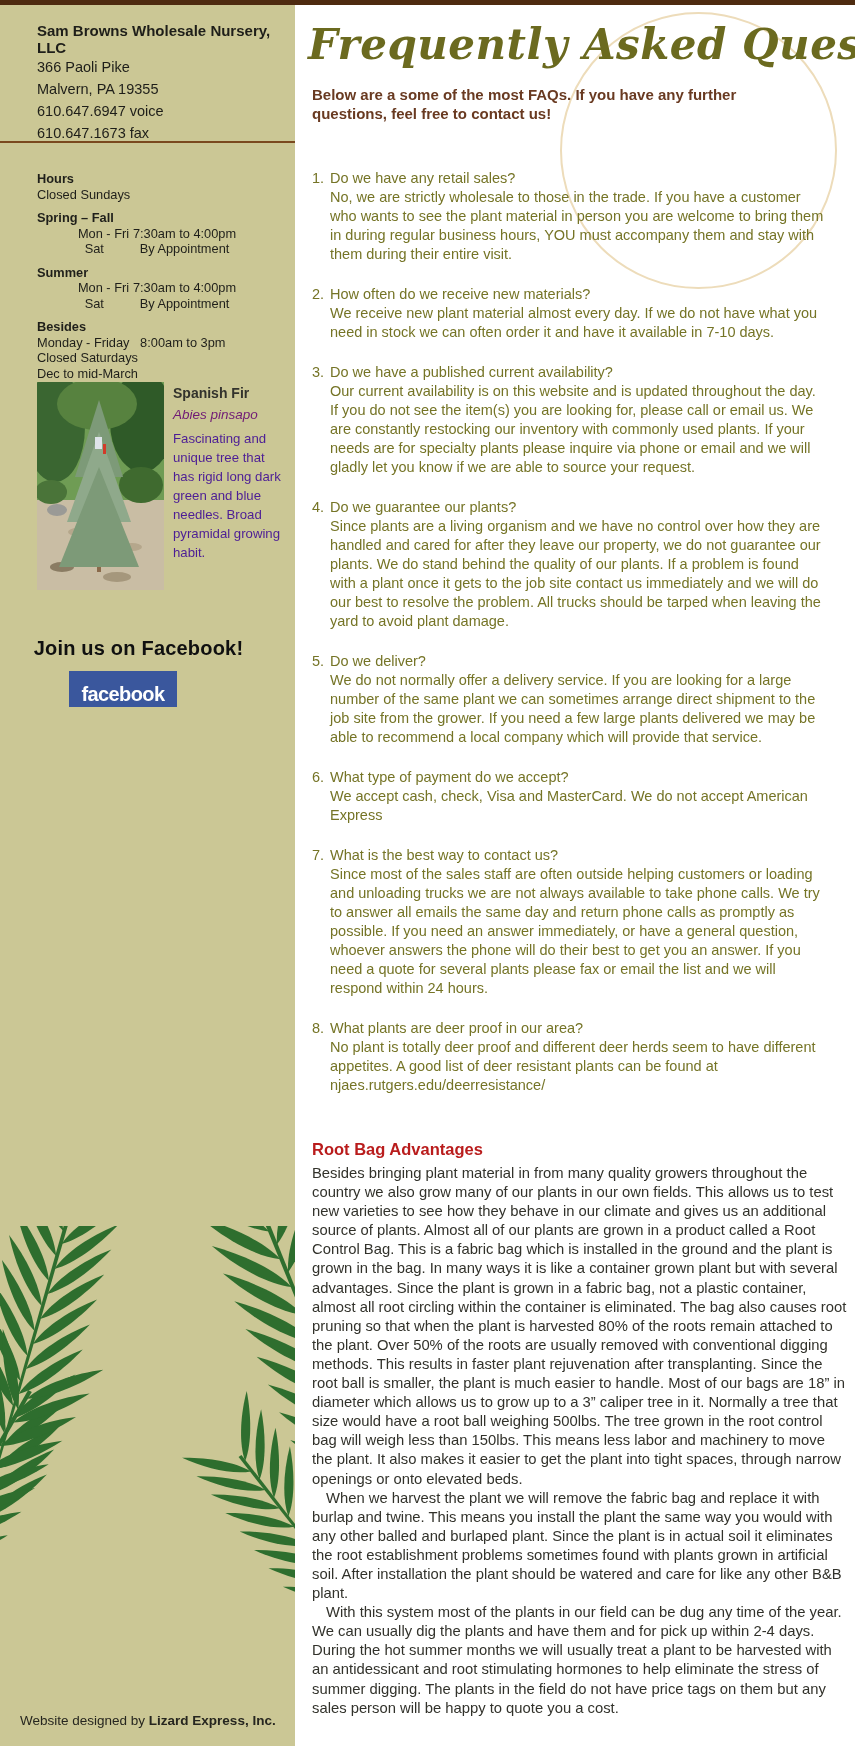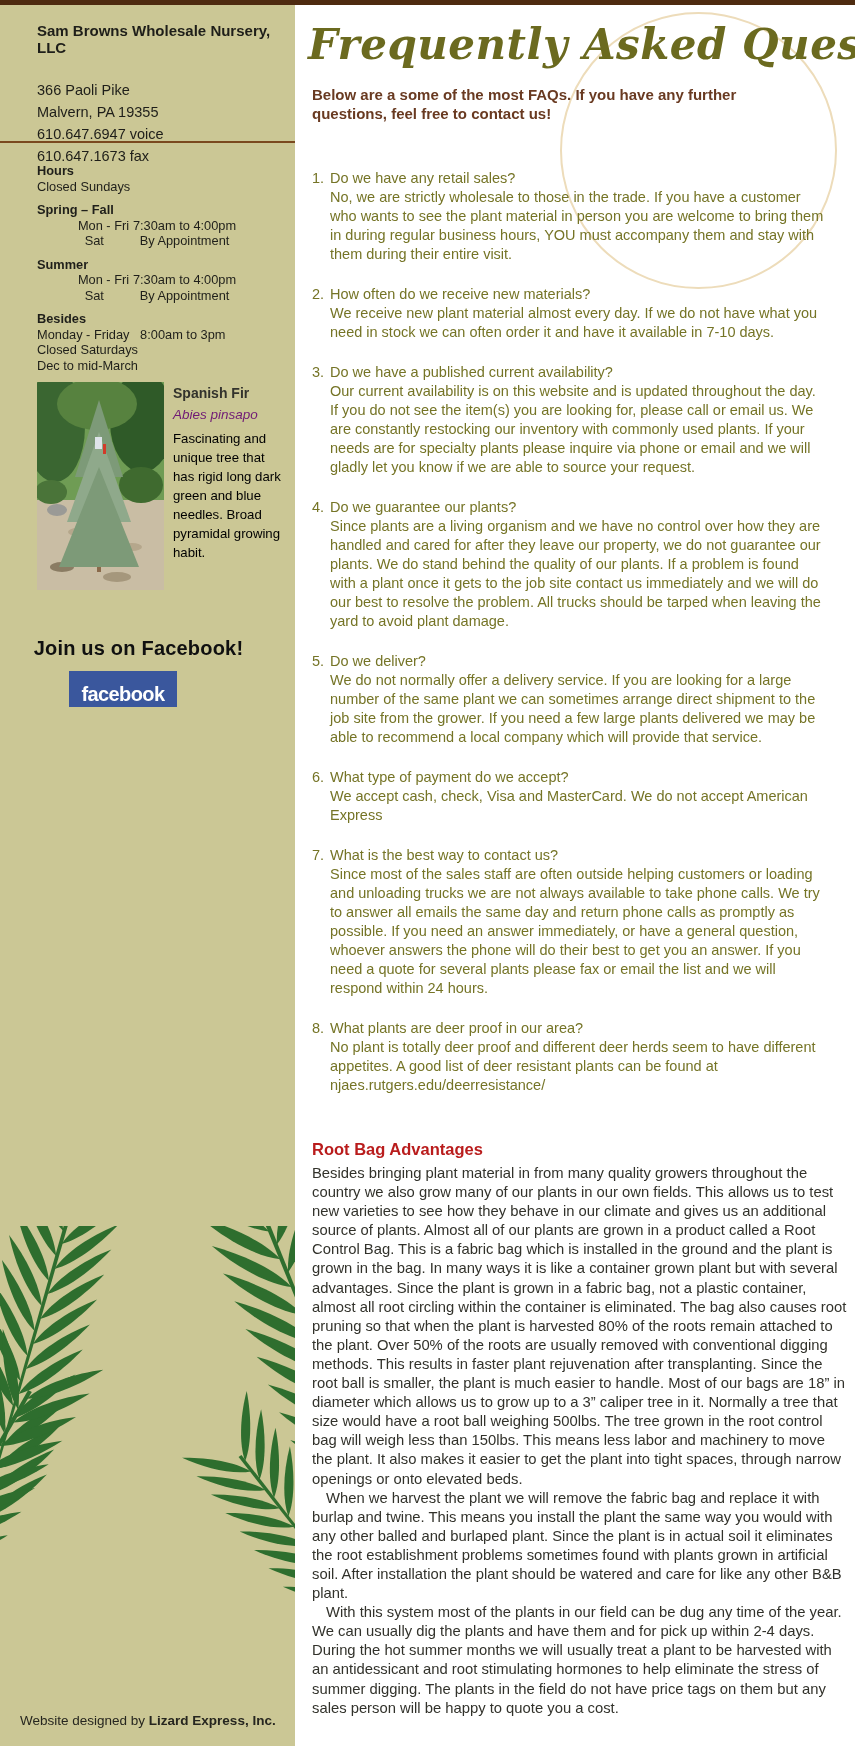--- a/index.html
+++ b/index.html
@@ -2,35 +2,35 @@
 <html><head>
 <meta charset="utf-8">
 <style>
   html,body{margin:0;padding:0;background:#fff;}
   .page{position:relative;width:855px;height:1746px;background:#ffffff;overflow:hidden;
         font-family:"Liberation Sans", sans-serif;}
   .topbar{position:absolute;left:0;top:0;width:855px;height:5px;background:#4e2b10;}
   
   .sidebar{position:absolute;left:0;top:5px;width:295px;height:1741px;background:#cbc795;overflow:hidden;}
   .contact{position:absolute;left:37px;top:17px;color:#1e1e19;}
-  .contact .company{font-weight:bold;font-size:15px;margin-bottom:23px;}
+  .contact .company{font-weight:bold;font-size:15px;margin-bottom:0;}
   .contact .line{font-size:14.5px;line-height:22px;}
   .side-rule{position:absolute;left:0;top:136px;width:295px;height:0;border-top:2px solid #7a491e;}
   .hours{position:absolute;left:37px;top:150px;color:#1f1f1a;font-size:12.8px;line-height:15.5px;width:240px;}
   .hours .h-title{font-weight:bold;margin-top:8px;}
-  .hours .h-title.first{margin-top:8px;}
+  .hours .h-title.first{margin-top:16px;}
   .hours .row{display:flex;justify-content:center;}
   .hours .row .d{width:55px;flex:none;}
   .hours .pre{white-space:pre-wrap;}
   .plant{position:absolute;left:37px;top:377px;width:245px;display:flex;}
   .plant-photo{flex:none;width:127px;height:208px;}
   .plant-info{padding-left:9px;padding-top:3px;width:112px;}
   .plant-info .pname{font-weight:bold;font-size:14px;color:#33332c;margin-bottom:6px;}
   .plant-info .platin{font-style:italic;font-size:13.5px;color:#701a75;margin-bottom:7px;}
-  .plant-info .pdesc{font-size:13.2px;line-height:19px;color:#000000;}
+  .plant-info .pdesc{font-size:13.2px;line-height:19px;color:#4c1d95;}
   .fb-head{position:absolute;left:0;top:632px;width:277px;text-align:center;
            font-weight:bold;font-size:20px;color:#101010;letter-spacing:0.2px;}
   .fb-btn{position:absolute;left:69px;top:666px;width:108px;height:36px;background:#3a579d;
           border:0;display:flex;align-items:flex-end;justify-content:center;cursor:pointer;}
   .fb-btn span{color:#ffffff;font-weight:bold;font-size:20px;letter-spacing:-0.6px;}
   .fern{position:absolute;left:0;bottom:0;width:295px;height:520px;}
   .credit{position:absolute;left:20px;bottom:18px;font-size:13.5px;color:#26261f;white-space:nowrap;}
   .credit b{font-weight:bold;}
   
   .main{position:absolute;left:295px;top:5px;width:560px;height:1741px;background:#ffffff;}

